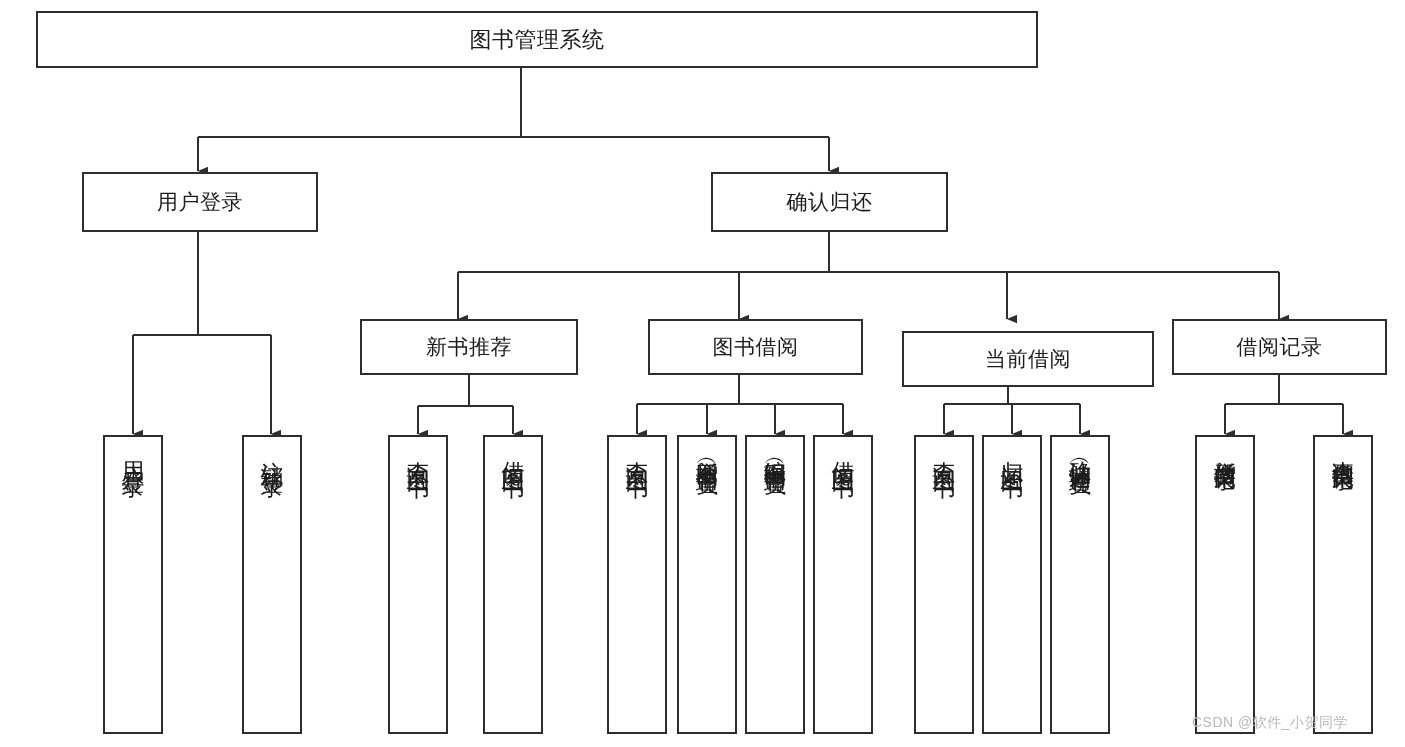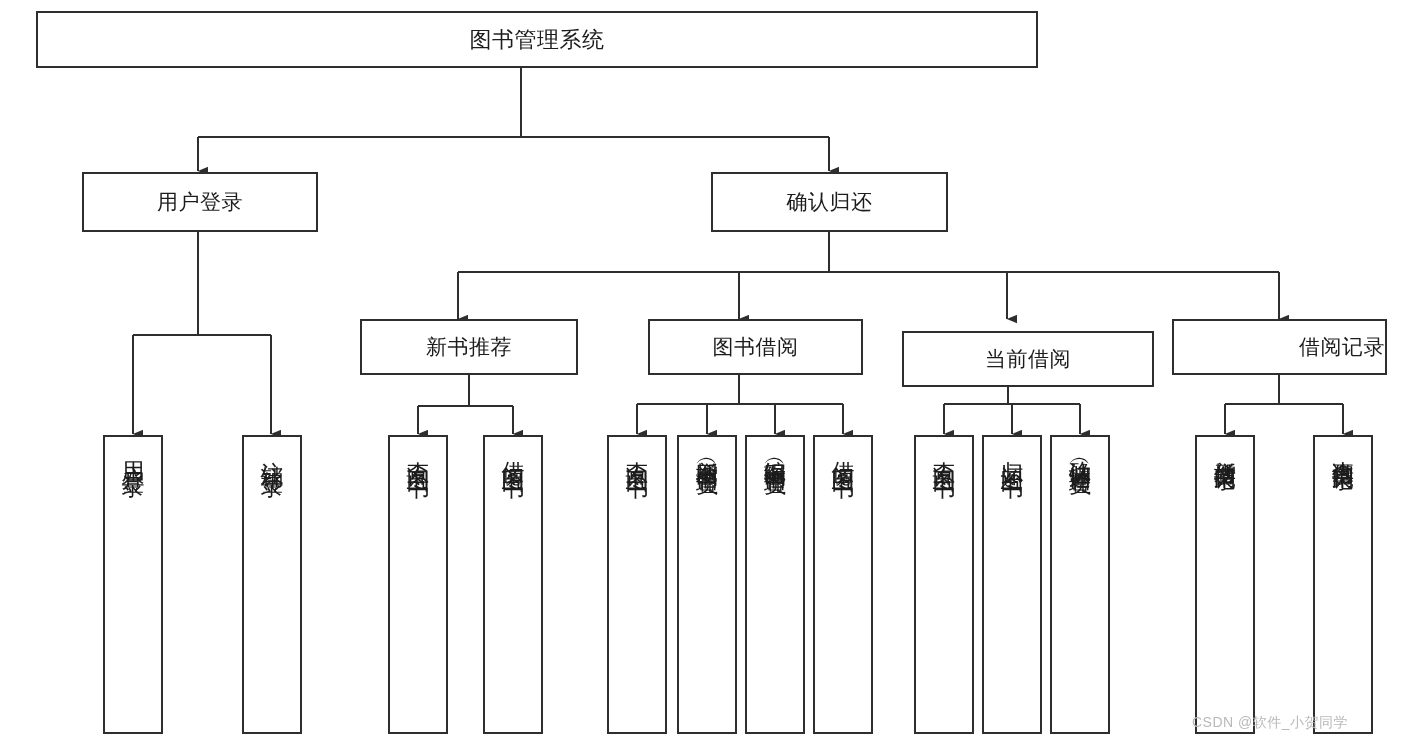--- a/index.html
+++ b/index.html
@@ -145,21 +145,21 @@
 
   <div class="node horiz" style="left:360px; top:319px; width:218px; height:56px;">
     <span class="label">新书推荐</span>
   </div>
   <div class="node horiz" style="left:632px; top:319px; width:215px; height:56px;margin-left:16px;">
     <span class="label">图书借阅</span>
   </div>
   <div class="node horiz" style="left:902px; top:331px; width:252px; height:56px;">
     <span class="label">当前借阅</span>
   </div>
-  <div class="node horiz" style="left:1172px; top:319px; width:215px; height:56px;justify-content:flex-end;">
+  <div class="node horiz" style="left:1172px; top:319px; width:215px; height:56px;">
     <span class="label">借阅记录</span>
   </div>
 
   <div class="node vert" style="left:103px; top:435px; width:60px; height:299px;">
     <span class="label">用户登录</span>
   </div>
   <div class="node vert" style="left:242px; top:435px; width:60px; height:299px;">
     <span class="label">注销登录</span>
   </div>
 

